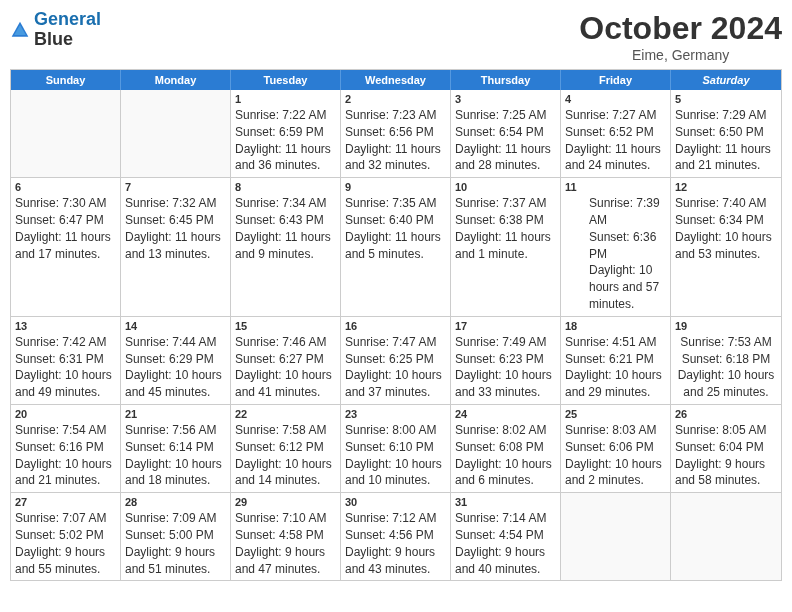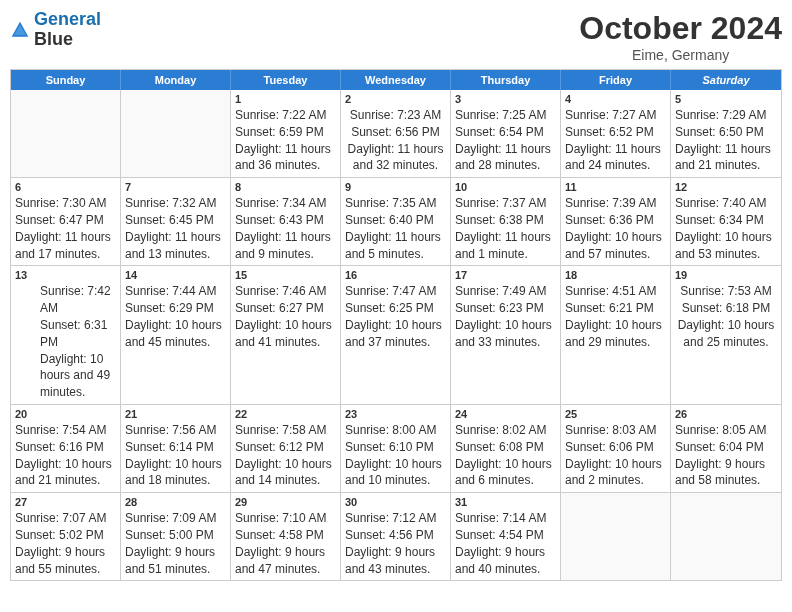--- a/index.html
+++ b/index.html
@@ -141,21 +141,21 @@
           <div class="cal-cell empty"></div>
           <div class="cal-cell empty"></div>
           <div class="cal-cell">
             <span class="day-num">1</span>
             <div class="day-info" style="white-space: pre-line;">Sunrise: 7:22 AM
 Sunset: 6:59 PM
 Daylight: 11 hours and 36 minutes.</div>
           </div>
           <div class="cal-cell">
             <span class="day-num">2</span>
-            <div class="day-info" style="white-space: pre-line; text-align: center;">Sunrise: 7:23 AM
+            <div class="day-info" style="white-space: pre-line;">Sunrise: 7:23 AM
 Sunset: 6:56 PM
 Daylight: 11 hours and 32 minutes.</div>
           </div>
           <div class="cal-cell">
             <span class="day-num">3</span>
             <div class="day-info" style="white-space: pre-line;">Sunrise: 7:25 AM
 Sunset: 6:54 PM
 Daylight: 11 hours and 28 minutes.</div>
           </div>
           <div class="cal-cell">
@@ -197,35 +197,35 @@
 Daylight: 11 hours and 5 minutes.</div>
           </div>
           <div class="cal-cell">
             <span class="day-num">10</span>
             <div class="day-info" style="white-space: pre-line;">Sunrise: 7:37 AM
 Sunset: 6:38 PM
 Daylight: 11 hours and 1 minute.</div>
           </div>
           <div class="cal-cell">
             <span class="day-num">11</span>
-            <div class="day-info" style="white-space: pre-line;">Sunrise: 7:39 AM
+            <div class="day-info" style="white-space: pre-line; margin-left: 24px;">Sunrise: 7:39 AM
 Sunset: 6:36 PM
 Daylight: 10 hours and 57 minutes.</div>
           </div>
           <div class="cal-cell">
             <span class="day-num">12</span>
             <div class="day-info" style="white-space: pre-line;">Sunrise: 7:40 AM
 Sunset: 6:34 PM
 Daylight: 10 hours and 53 minutes.</div>
           </div>
         </div>
         <div class="cal-week">
           <div class="cal-cell">
             <span class="day-num">13</span>
-            <div class="day-info" style="white-space: pre-line; margin-left: 25px;">Sunrise: 7:42 AM
+            <div class="day-info" style="white-space: pre-line;">Sunrise: 7:42 AM
 Sunset: 6:31 PM
 Daylight: 10 hours and 49 minutes.</div>
           </div>
           <div class="cal-cell">
             <span class="day-num">14</span>
             <div class="day-info" style="white-space: pre-line;">Sunrise: 7:44 AM
 Sunset: 6:29 PM
 Daylight: 10 hours and 45 minutes.</div>
           </div>
           <div class="cal-cell">

